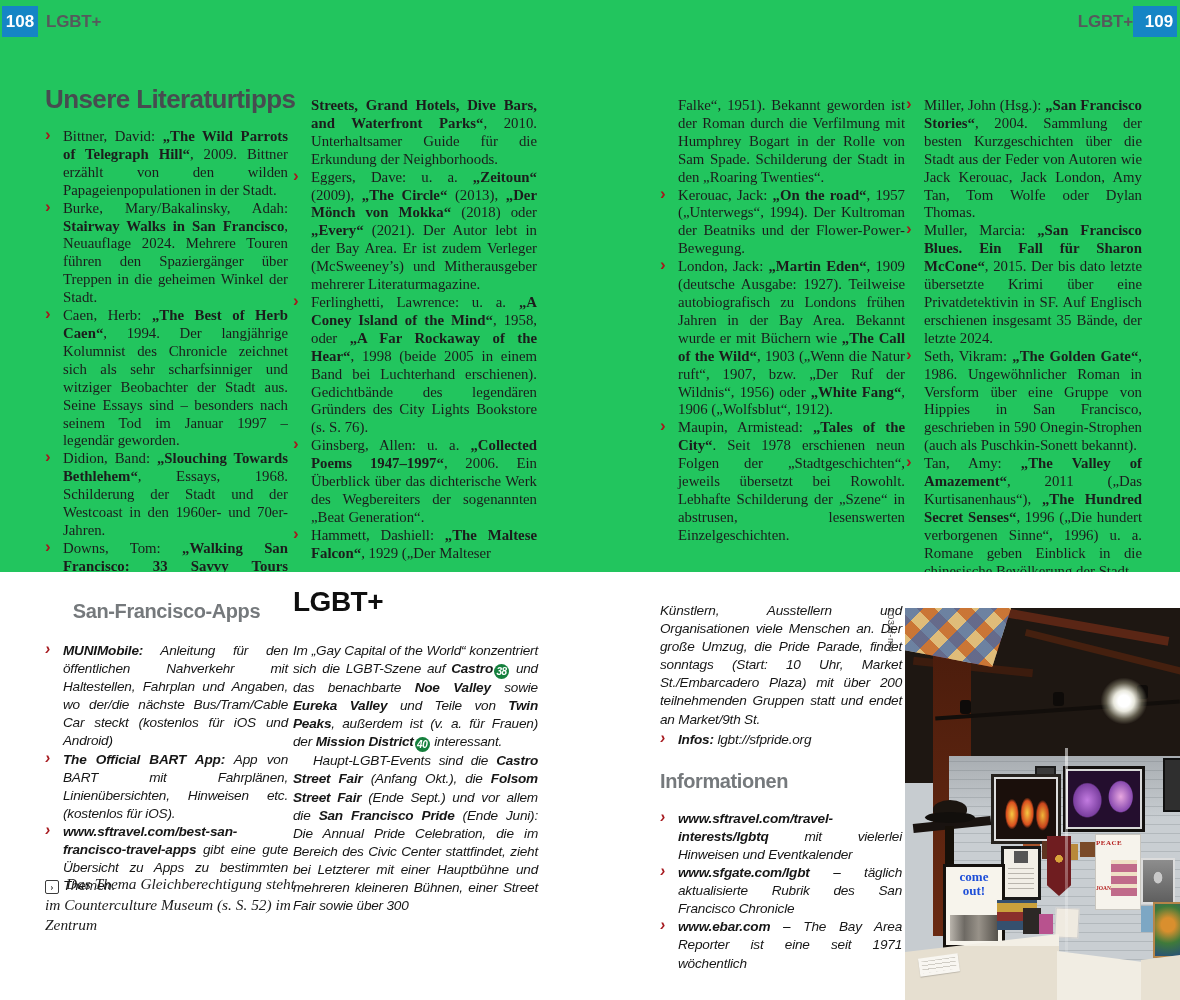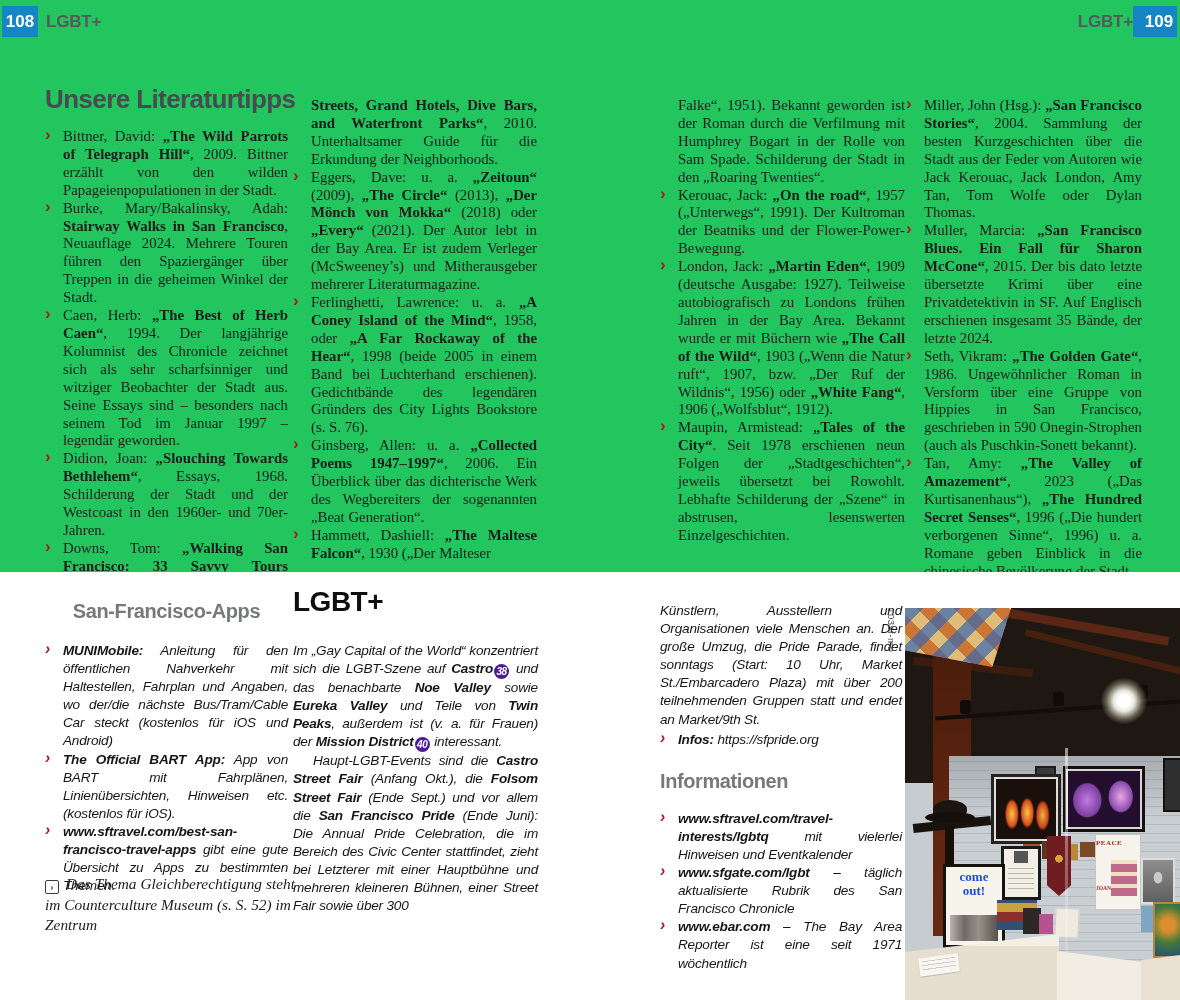--- a/index.html
+++ b/index.html
@@ -23,21 +23,21 @@
   .lit-col.c1{left:293px;top:97px; width:244px;}
   .lit-col.c2{left:660px;top:97px; width:245px;}
   .lit-col.c3{left:906px;top:97px; width:236px;}
 
   
   .li{position:relative;padding-left:18px;text-align:justify;}
   .li .li-text{overflow-wrap:break-word;}
   .li .arrow{position:absolute;left:0;top:-2px;color:#a6191e;font-weight:900;
              font-size:1.15em;font-family:"Liberation Sans","DejaVu Sans",sans-serif;}
   .bd{font-weight:700;}
-  .badge{display:inline-block;width:15px;height:15px;border-radius:50%;background:#4c1d95;color:#fff;
+  .badge{display:inline-block;width:15px;height:15px;border-radius:50%;background:#15803d;color:#fff;
          font-weight:700;font-size:10px;line-height:15px;text-align:center;letter-spacing:-0.5px;
          vertical-align:-2px;margin:0 1px;font-family:"Liberation Sans","DejaVu Sans",sans-serif;}
 
   
   .sec-title{margin:0;font-weight:700;font-size:20px;color:#75797c;letter-spacing:-0.4px;}
   .sansbody{font-size:13.6px;line-height:18.1px;letter-spacing:-0.2px;color:#161616;font-style:italic;}
 
   .apps-col{position:absolute;left:45px;top:600px;width:243px;}
   .apps-col .sec-title{margin-bottom:19px;text-align:center;}
 
@@ -147,41 +147,41 @@
     <span class="pagehead left">LGBT+</span>
     <span class="pagehead right">LGBT+</span>
     <span class="pagebox right">109</span>
 
     <h1 class="lit-title">Unsere Literaturtipps</h1>
 
     <div class="lit-col serif c0">
         <div class="li"><span class="arrow">›</span><span class="li-text"><span>Bittner, David: </span><span class="bd">„The Wild Parrots of Telegraph Hill“</span><span>, 2009. Bittner erzählt von den wilden Papageienpopulationen in der Stadt.</span></span></div>
         <div class="li"><span class="arrow">›</span><span class="li-text"><span>Burke, Mary/Bakalinsky, Adah: </span><span class="bd">Stairway Walks in San Francisco</span><span>, Neuauflage 2024. Mehrere Touren führen den Spaziergänger über Treppen in die geheimen Winkel der Stadt.</span></span></div>
         <div class="li"><span class="arrow">›</span><span class="li-text"><span>Caen, Herb: </span><span class="bd">„The Best of Herb Caen“</span><span>, 1994. Der langjährige Kolumnist des Chronicle zeichnet sich als sehr scharfsinniger und witziger Beobachter der Stadt aus. Seine Essays sind – besonders nach seinem Tod im Januar 1997 – legendär geworden.</span></span></div>
-        <div class="li"><span class="arrow">›</span><span class="li-text"><span>Didion, Joan: </span><span class="bd">„Slouching Towards Bethlehem“</span><span>, Essays, 1968. Schilderung der Stadt und der Westcoast in den 1960er- und 70er-Jahren.</span></span></div>
+        <div class="li"><span class="arrow">›</span><span class="li-text"><span>Didion, Band: </span><span class="bd">„Slouching Towards Bethlehem“</span><span>, Essays, 1968. Schilderung der Stadt und der Westcoast in den 1960er- und 70er-Jahren.</span></span></div>
         <div class="li"><span class="arrow">›</span><span class="li-text"><span>Downs, Tom: </span><span class="bd">„Walking San Francisco: 33 Savvy Tours Exploring Steep</span></span></div>
       </div>
     <div class="lit-col serif c1">
         <div class="li cont"><span class="li-text"><span class="bd">Streets, Grand Hotels, Dive Bars, and Waterfront Parks“</span><span>, 2010. Unterhaltsamer Guide für die Erkundung der Neighborhoods.</span></span></div>
         <div class="li"><span class="arrow">›</span><span class="li-text"><span>Eggers, Dave: u. a. </span><span class="bd">„Zeitoun“</span><span> (2009), </span><span class="bd">„The Circle“</span><span> (2013), </span><span class="bd">„Der Mönch von Mokka“</span><span> (2018) oder </span><span class="bd">„Every“</span><span> (2021). Der Autor lebt in der Bay Area. Er ist zudem Verleger (McSweeney’s) und Mitherausgeber mehrerer Literaturmagazine.</span></span></div>
         <div class="li"><span class="arrow">›</span><span class="li-text"><span>Ferlinghetti, Lawrence: u. a. </span><span class="bd">„A Coney Island of the Mind“</span><span>, 1958, oder </span><span class="bd">„A Far Rockaway of the Hear“</span><span>, 1998 (beide 2005 in einem Band bei Luchterhand erschienen). Gedichtbände des legendären Gründers des City Lights Bookstore (s. S. 76).</span></span></div>
         <div class="li"><span class="arrow">›</span><span class="li-text"><span>Ginsberg, Allen: u. a. </span><span class="bd">„Collected Poems 1947–1997“</span><span>, 2006. Ein Überblick über das dichterische Werk des Wegbereiters der sogenannten „Beat Generation“.</span></span></div>
-        <div class="li"><span class="arrow">›</span><span class="li-text"><span>Hammett, Dashiell: </span><span class="bd">„The Maltese Falcon“</span><span>, 1930 („Der Malteser</span></span></div>
+        <div class="li"><span class="arrow">›</span><span class="li-text"><span>Hammett, Dashiell: </span><span class="bd">„The Maltese Falcon“</span><span>, 1929 („Der Malteser</span></span></div>
       </div>
     <div class="lit-col serif c2">
         <div class="li cont"><span class="li-text"><span>Falke“, 1951). Bekannt geworden ist der Roman durch die Verfilmung mit Humphrey Bogart in der Rolle von Sam Spade. Schilderung der Stadt in den „Roaring Twenties“.</span></span></div>
-        <div class="li"><span class="arrow">›</span><span class="li-text"><span>Kerouac, Jack: </span><span class="bd">„On the road“</span><span>, 1957 („Unterwegs“, 1991). Der Kultroman der Beatniks und der Flower-Power-Bewegung.</span></span></div>
+        <div class="li"><span class="arrow">›</span><span class="li-text"><span>Kerouac, Jack: </span><span class="bd">„On the road“</span><span>, 1957 („Unterwegs“, 1994). Der Kultroman der Beatniks und der Flower-Power-Bewegung.</span></span></div>
         <div class="li"><span class="arrow">›</span><span class="li-text"><span>London, Jack: </span><span class="bd">„Martin Eden“</span><span>, 1909 (deutsche Ausgabe: 1927). Teilweise autobiografisch zu Londons frühen Jahren in der Bay Area. Bekannt wurde er mit Büchern wie </span><span class="bd">„The Call of the Wild“</span><span>, 1903 („Wenn die Natur ruft“, 1907, bzw. „Der Ruf der Wildnis“, 1956) oder </span><span class="bd">„White Fang“</span><span>, 1906 („Wolfsblut“, 1912).</span></span></div>
         <div class="li"><span class="arrow">›</span><span class="li-text"><span>Maupin, Armistead: </span><span class="bd">„Tales of the City“</span><span>. Seit 1978 erschienen neun Folgen der „Stadtgeschichten“, jeweils übersetzt bei Rowohlt. Lebhafte Schilderung der „Szene“ in abstrusen, lesenswerten Einzelgeschichten.</span></span></div>
       </div>
     <div class="lit-col serif c3">
         <div class="li"><span class="arrow">›</span><span class="li-text"><span>Miller, John (Hsg.): </span><span class="bd">„San Francisco Stories“</span><span>, 2004. Sammlung der besten Kurzgeschichten über die Stadt aus der Feder von Autoren wie Jack Kerouac, Jack London, Amy Tan, Tom Wolfe oder Dylan Thomas.</span></span></div>
         <div class="li"><span class="arrow">›</span><span class="li-text"><span>Muller, Marcia: </span><span class="bd">„San Francisco Blues. Ein Fall für Sharon McCone“</span><span>, 2015. Der bis dato letzte übersetzte Krimi über eine Privatdetektivin in SF. Auf Englisch erschienen insgesamt 35 Bände, der letzte 2024.</span></span></div>
         <div class="li"><span class="arrow">›</span><span class="li-text"><span>Seth, Vikram: </span><span class="bd">„The Golden Gate“</span><span>, 1986. Ungewöhnlicher Roman in Versform über eine Gruppe von Hippies in San Francisco, geschrieben in 590 Onegin-Strophen (auch als Puschkin-Sonett bekannt).</span></span></div>
-        <div class="li"><span class="arrow">›</span><span class="li-text"><span>Tan, Amy: </span><span class="bd">„The Valley of Amazement“</span><span>, 2023 („Das Kurtisanenhaus“), </span><span class="bd">„The Hundred Secret Senses“</span><span>, 1996 („Die hundert verborgenen Sinne“, 1996) u. a. Romane geben Einblick in die chinesische Bevölkerung der Stadt.</span></span></div>
+        <div class="li"><span class="arrow">›</span><span class="li-text"><span>Tan, Amy: </span><span class="bd">„The Valley of Amazement“</span><span>, 2011 („Das Kurtisanenhaus“), </span><span class="bd">„The Hundred Secret Senses“</span><span>, 1996 („Die hundert verborgenen Sinne“, 1996) u. a. Romane geben Einblick in die chinesische Bevölkerung der Stadt.</span></span></div>
       </div>
   </div>
 
   <div class="apps-col">
     <h2 class="sec-title">San-Francisco-Apps</h2>
     <div class="sansbody">
         <div class="li"><span class="arrow">›</span><span class="li-text"><span class="bd">MUNIMobile:</span><span> Anleitung für den öffentlichen Nahverkehr mit Haltestellen, Fahrplan und Angaben, wo der/die nächste Bus/Tram/Cable Car steckt (kostenlos für iOS und Android)</span></span></div>
         <div class="li"><span class="arrow">›</span><span class="li-text"><span class="bd">The Official BART App:</span><span> App von BART mit Fahrplänen, Linienübersichten, Hinweisen etc. (kostenlos für iOS).</span></span></div>
         <div class="li"><span class="arrow">›</span><span class="li-text"><span class="bd">www.sftravel.com/best-san-francisco-travel-apps</span><span> gibt eine gute Übersicht zu Apps zu bestimmten Themen.</span></span></div>
       </div>
@@ -193,21 +193,21 @@
 
   <div class="article-col">
     <h2 class="lgbt-title">LGBT+</h2>
     <p class="sansbody"><span>Im „Gay Capital of the World“ konzentriert sich die LGBT-Szene auf </span><span class="bd">Castro</span><span class="badge">38</span><span> und das benachbarte </span><span class="bd">Noe Valley</span><span> sowie </span><span class="bd">Eureka Valley</span><span> und Teile von </span><span class="bd">Twin Peaks</span><span>, außerdem ist (v. a. für Frauen) der </span><span class="bd">Mission District</span><span class="badge">40</span><span> interessant.</span></p>
     <p class="sansbody indent"><span>Haupt-LGBT-Events sind die </span><span class="bd">Castro Street Fair</span><span> (Anfang Okt.), die </span><span class="bd">Folsom Street Fair</span><span> (Ende Sept.) und vor allem die </span><span class="bd">San Francisco Pride</span><span> (Ende Juni): Die Annual Pride Celebration, die im Bereich des Civic Center stattfindet, zieht bei Letzterer mit einer Hauptbühne und mehreren kleineren Bühnen, einer Street Fair sowie über 300</span></p>
   </div>
 
   <div class="cont-col">
     <p class="sansbody"><span>Künstlern, Ausstellern und Organisationen viele Menschen an. Der große Umzug, die Pride Parade, findet sonntags (Start: 10 Uhr, Market St./Embarcadero Plaza) mit über 200 teilnehmenden Gruppen statt und endet an Market/9th St.</span></p>
     <div class="sansbody">
-        <div class="li"><span class="arrow">›</span><span class="li-text"><span class="bd">Infos:</span><span> https://sfpride.org</span></span></div>
+        <div class="li"><span class="arrow">›</span><span class="li-text"><span class="bd">Infos:</span><span> lgbt://sfpride.org</span></span></div>
       </div>
     <h2 class="sec-title">Informationen</h2>
     <div class="sansbody">
         <div class="li"><span class="arrow">›</span><span class="li-text"><span class="bd">www.sftravel.com/travel-interests/lgbtq</span><span> mit vielerlei Hinweisen und Eventkalender</span></span></div>
         <div class="li"><span class="arrow">›</span><span class="li-text"><span class="bd">www.sfgate.com/lgbt</span><span> – täglich aktualisierte Rubrik des San Francisco Chronicle</span></span></div>
         <div class="li"><span class="arrow">›</span><span class="li-text"><span class="bd">www.ebar.com</span><span> – The Bay Area Reporter ist eine seit 1971 wöchentlich</span></span></div>
       </div>
   </div>
 
   <div class="credit">103sf-mb</div>

